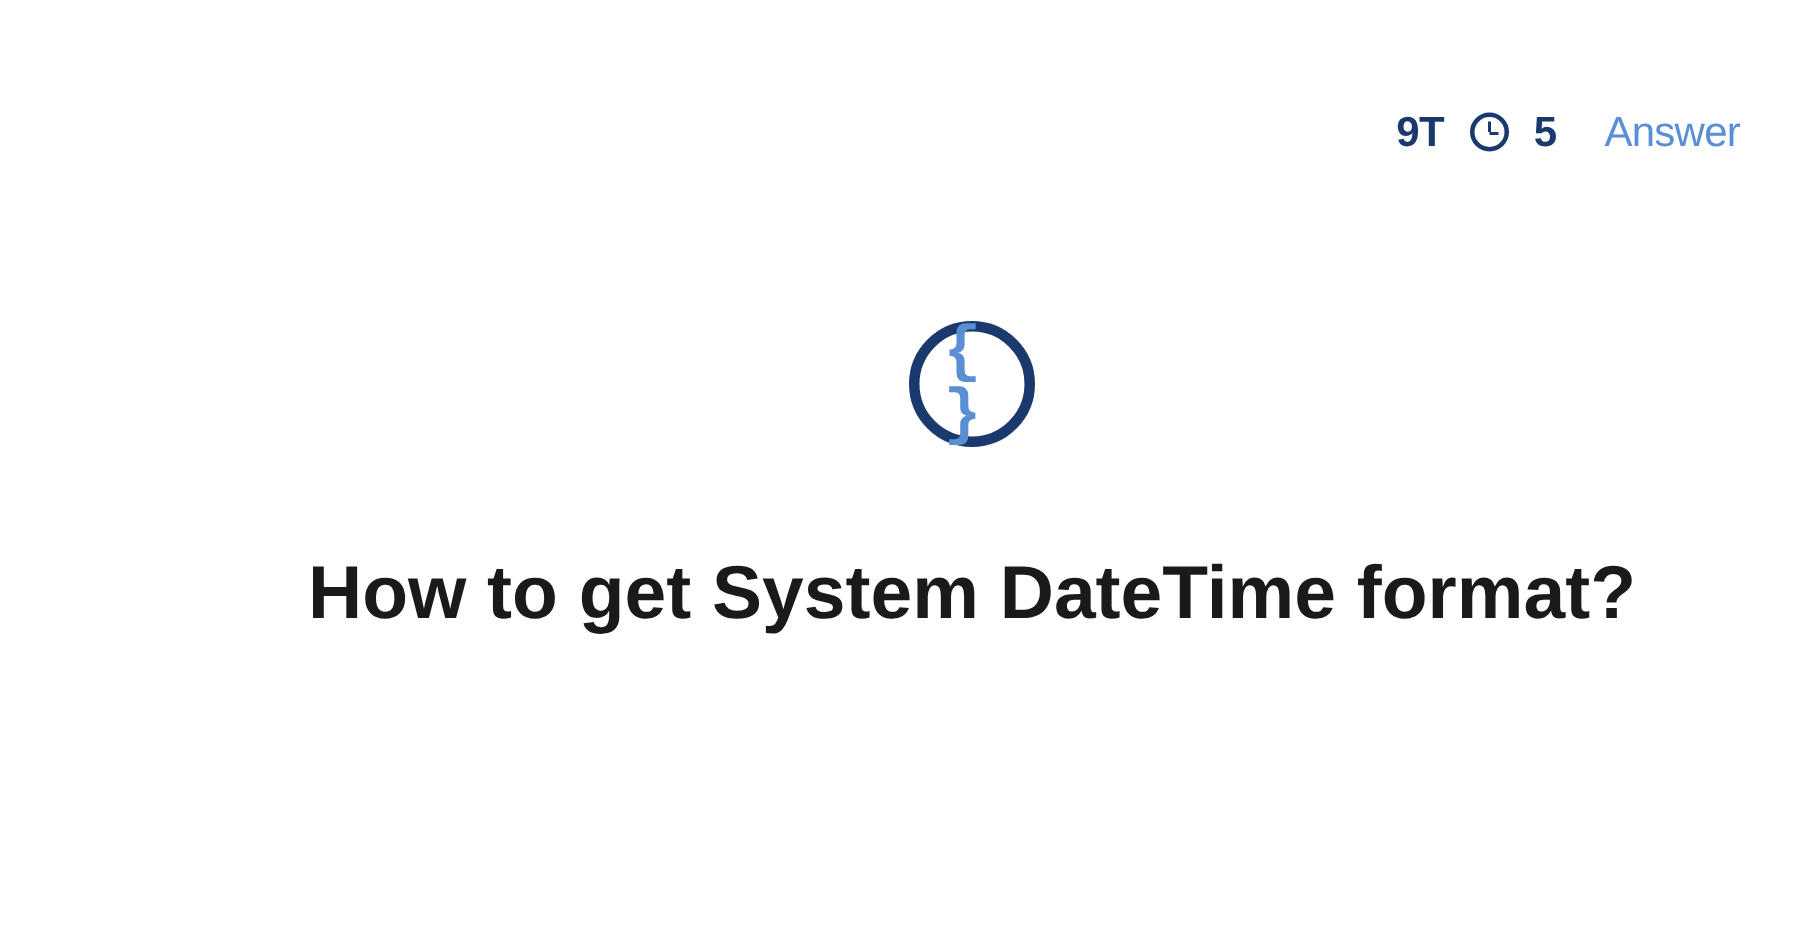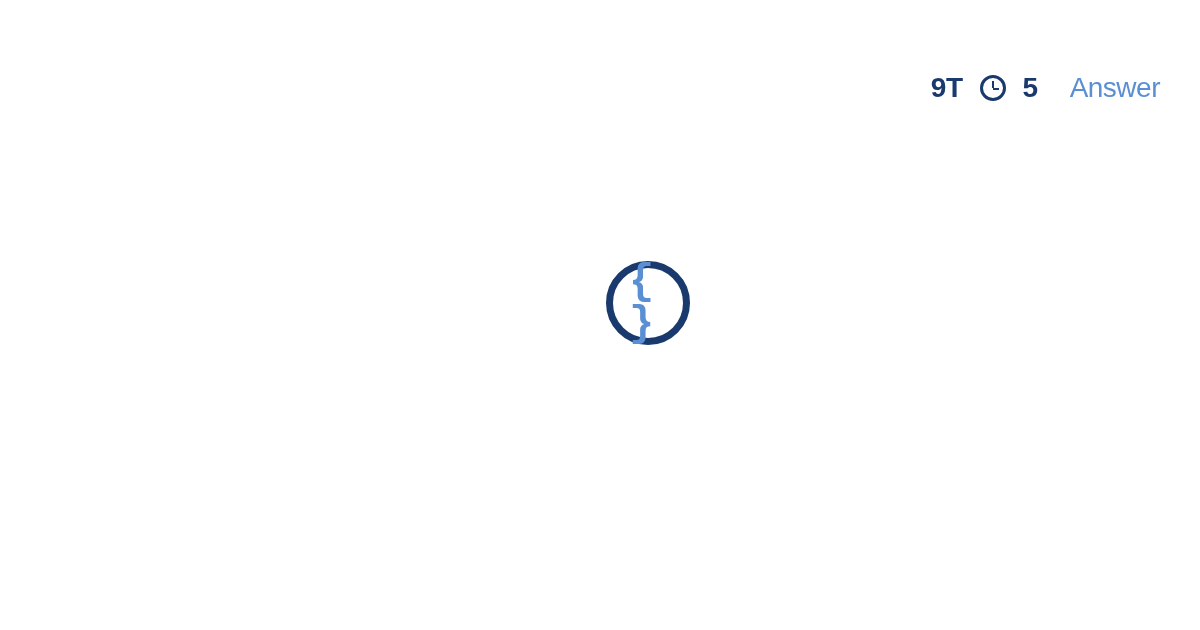--- a/index.html
+++ b/index.html
@@ -117,15 +117,16 @@
 <body>
 
 <div class="logo">
   <span class="logo-9t">9T</span><span class="logo-clock"></span><span class="logo-5">5</span><span class="logo-answer">Answer</span>
 </div>
 
 <div class="content">
   <div class="category-icon">
     <span class="braces">{ }</span>
   </div>
+  <h1 class="title">How to get System DateTime format?</h1>
 </div>
 
 <div class="footer-bar"></div>
 
 </body></html>

